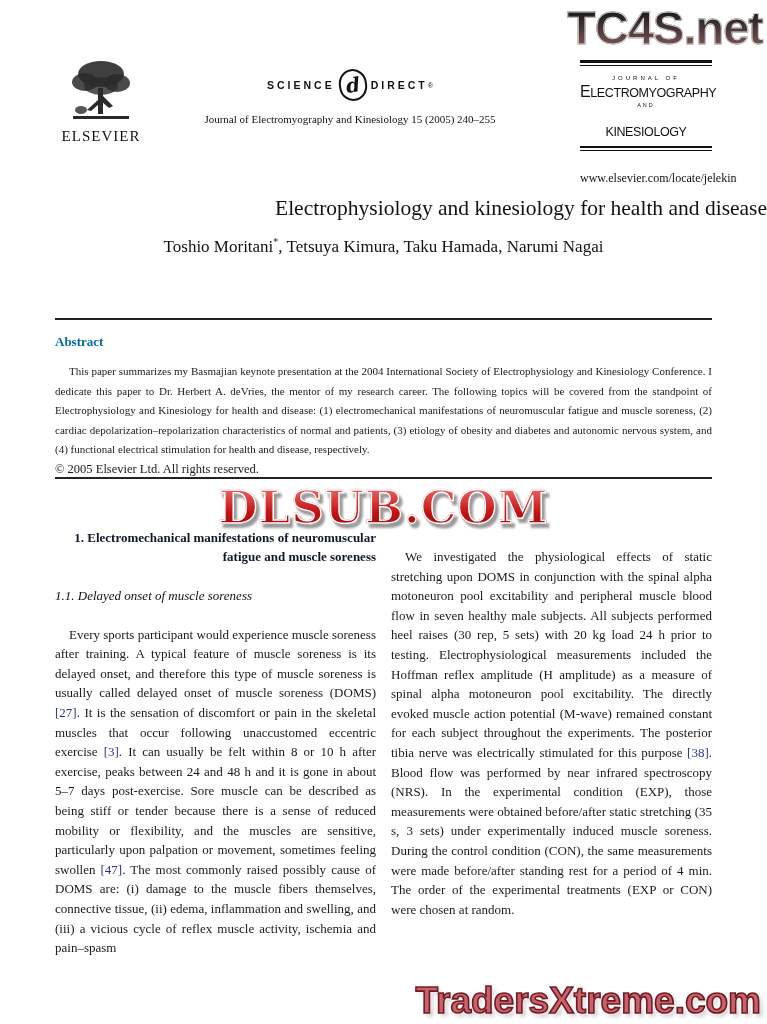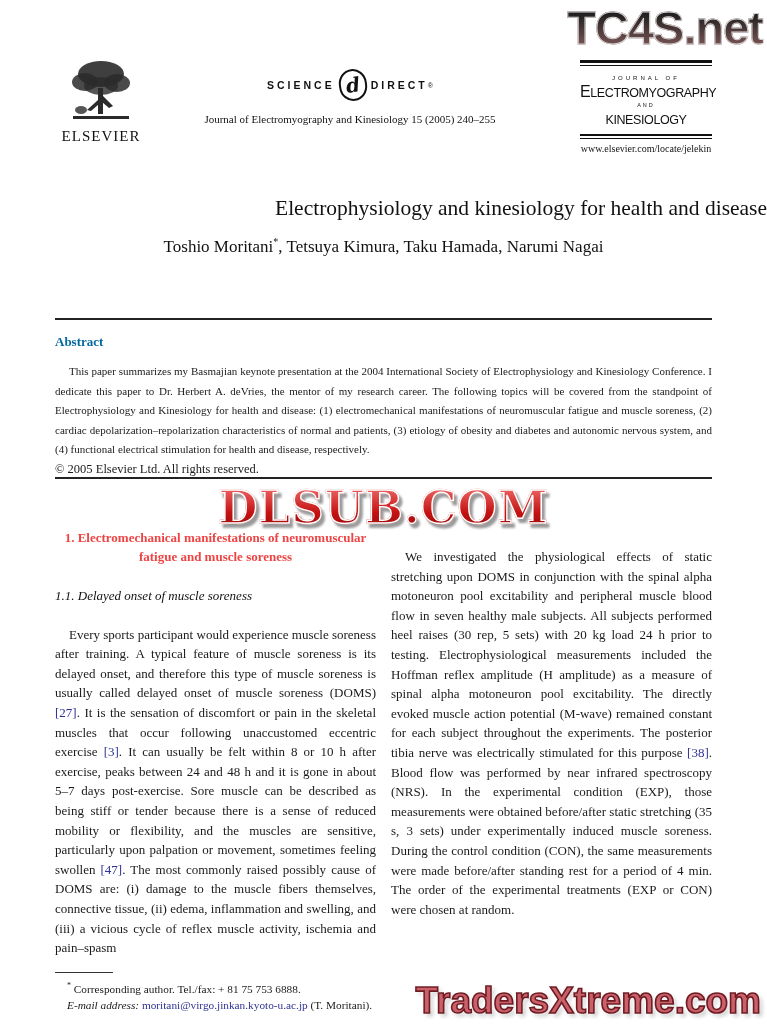--- a/index.html
+++ b/index.html
@@ -51,39 +51,39 @@
   .sd-reg{font-size:7px;vertical-align:super;color:#111;}
   .jline{margin-top:12px;font-size:11px;color:#111;}
   .jlogo{position:absolute;left:580px;top:60px;width:132px;text-align:center;}
   .rule2a{height:2.5px;background:#111;}
   .rule2b{height:1px;background:#111;margin-top:2px;}
   .jlogo-inner{padding:9px 0 7px 0;font-family:"Liberation Sans", sans-serif;color:#111;}
   .jl1{font-size:6px;letter-spacing:3px;}
   .jl2{font-size:12.5px;letter-spacing:-0.4px;margin-top:2px;}
   .jl2 .bigcap{font-size:16px;}
   .jl3{font-size:5.5px;letter-spacing:2px;margin-top:1px;}
-  .jl4{font-size:12.5px;letter-spacing:-0.4px;margin-top:5px;}
-  .locate{margin-top:4px;font-family:"Liberation Serif", serif;font-size:10px;color:#111;}
+  .jl4{font-size:12.5px;letter-spacing:-0.4px;margin-top:17px;}
+  .locate{margin-top:20px;font-family:"Liberation Serif", serif;font-size:12px;color:#111;}
   
   .title{position:absolute;top:190px;left:0;width:100%;text-align:right;font-size:21.5px;color:#111;margin-top:6px;}
   .authors{position:absolute;top:236px;left:0;width:100%;text-align:center;font-size:17px;color:#111;}
   .authors sup{font-size:10px;}
   .affil{position:absolute;top:268px;left:0;width:100%;text-align:center;font-style:italic;font-size:10.8px;color:#222;}
   .mainrule{position:absolute;left:55px;width:657px;height:1.5px;background:#222;}
   .r1{top:318px;} .r2{top:477px;}
   
   .abstract{position:absolute;left:55px;top:334px;width:657px;}
   .abs-h{font-weight:bold;font-size:13px;color:#0369a1;}
   .abs-body{margin-top:12px;font-size:11px;line-height:19.5px;text-align:justify;color:#1a1a1a;}
   .abs-body .indent{display:inline-block;width:14px;}
   .abs-copy{font-size:12.5px;line-height:19.5px;color:#1a1a1a;}
   
   .cols{position:absolute;left:55px;top:528px;width:657px;display:flex;gap:15px;}
   .col{flex:1;font-size:13px;line-height:19.6px;text-align:justify;color:#1a1a1a;}
-  .sec-h{font-weight:bold;font-size:13px;line-height:19px;text-align:center;color:#ef4444;}
+  .sec-h{font-weight:bold;font-size:13px;line-height:19px;text-align:right;color:#0f172a;}
   .subsec-h{font-style:italic;font-size:13px;margin-top:20px;text-align:left;color:#111;}
   .para{margin-top:19px;}
   .para .indent{display:inline-block;width:14px;}
   .cite{color:#2e3192;}
   a.cite{text-decoration:none;cursor:pointer;}
   
   .footnote{margin-top:14px;font-size:11.3px;line-height:16.5px;text-align:justify;}
   .fn-rule{width:58px;height:1px;background:#333;margin-bottom:5px;}
   .fn-line1 sup{font-size:8px;}
   .fn-ind{display:inline-block;width:12px;}
@@ -157,25 +157,20 @@
 
   <div class="mainrule r2"></div>
 
   <div class="cols">
 
     <div class="col">
       <div class="sec-h">1. Electromechanical manifestations of neuromuscular fatigue and muscle soreness</div>
       <div class="subsec-h">1.1. Delayed onset of muscle soreness</div>
       <div class="para"><span class="indent"></span><span>Every sports participant would experience muscle soreness after training. A typical feature of muscle soreness is its delayed onset, and therefore this type of muscle soreness is usually called delayed onset of muscle soreness (DOMS) </span><a class="cite">[27]</a><span>. It is the sensation of discomfort or pain in the skeletal muscles that occur following unaccustomed eccentric exercise </span><a class="cite">[3]</a><span>. It can usually be felt within 8 or 10 h after exercise, peaks between 24 and 48 h and it is gone in about 5–7 days post-exercise. Sore muscle can be described as being stiff or tender because there is a sense of reduced mobility or flexibility, and the muscles are sensitive, particularly upon palpation or movement, sometimes feeling swollen </span><a class="cite">[47]</a><span>. The most commonly raised possibly cause of DOMS are: (i) damage to the muscle fibers themselves, connective tissue, (ii) edema, inflammation and swelling, and (iii) a vicious cycle of reflex muscle activity, ischemia and pain–spasm</span></div>
 
-      <div class="footnote">
-        <div class="fn-rule"></div>
-        <div class="fn-line1"><span class="fn-ind"></span><sup>*</sup> <span>Corresponding author. Tel./fax: + 81 75 753 6888.</span></div>
-        <div><span class="fn-ind"></span><span class="fn-email-label">E-mail address:</span> <a class="fn-email">moritani@virgo.jinkan.kyoto-u.ac.jp</a> <span>(T. Moritani).</span></div>
-      </div>
 
     </div>
 
     <div class="col">
       <div class="para"><span class="indent"></span><span>We investigated the physiological effects of static stretching upon DOMS in conjunction with the spinal alpha motoneuron pool excitability and peripheral muscle blood flow in seven healthy male subjects. All subjects performed heel raises (30 rep, 5 sets) with 20 kg load 24 h prior to testing. Electrophysiological measurements included the Hoffman reflex amplitude (H amplitude) as a measure of spinal alpha motoneuron pool excitability. The directly evoked muscle action potential (M-wave) remained constant for each subject throughout the experiments. The posterior tibia nerve was electrically stimulated for this purpose </span><a class="cite">[38]</a><span>. Blood flow was performed by near infrared spectroscopy (NRS). In the experimental condition (EXP), those measurements were obtained before/after static stretching (35 s, 3 sets) under experimentally induced muscle soreness. During the control condition (CON), the same measurements were made before/after standing rest for a period of 4 min. The order of the experimental treatments (EXP or CON) were chosen at random.</span></div>
     </div>
 
   </div>
 
 </div>

